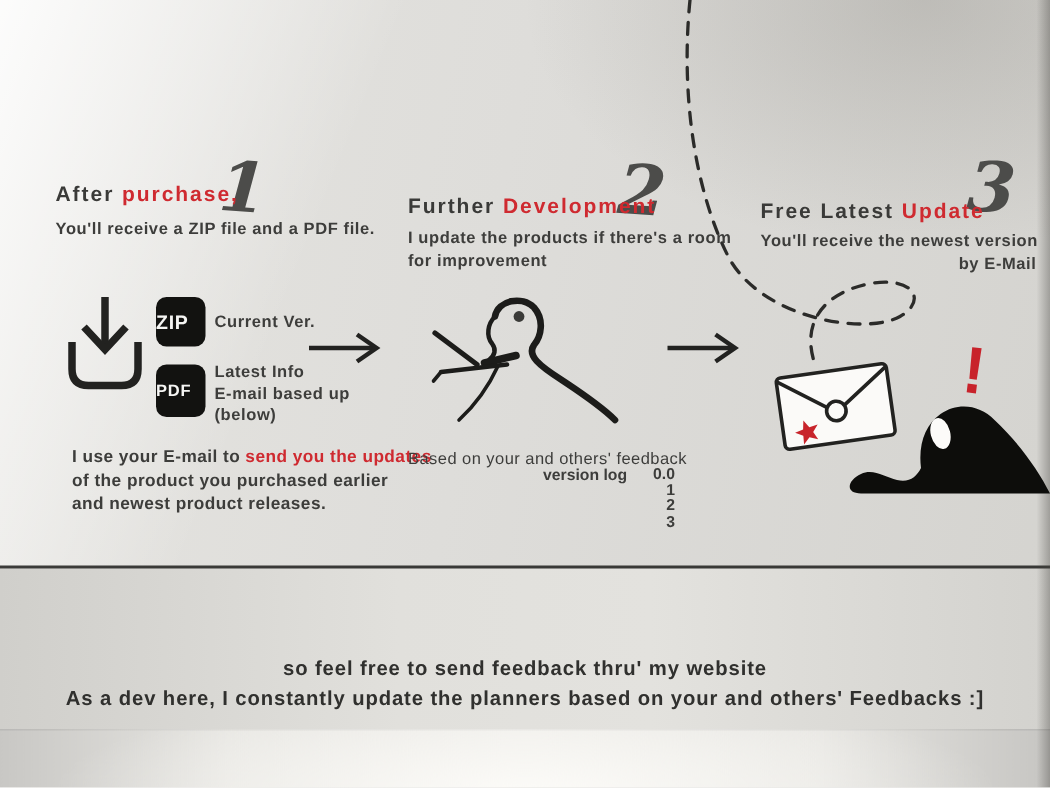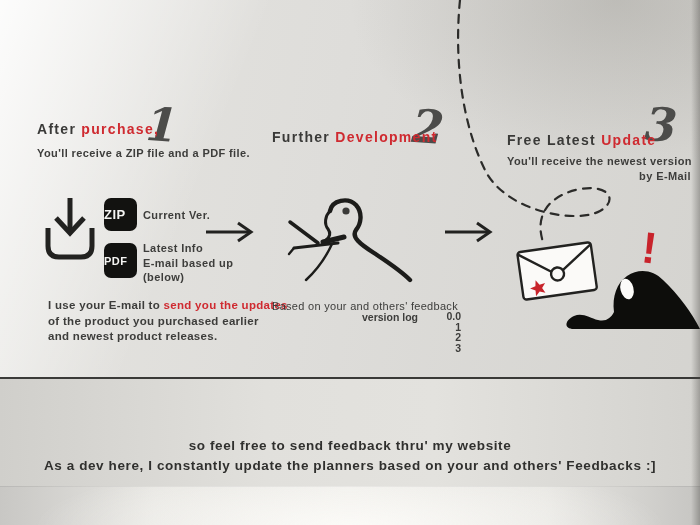--- a/index.html
+++ b/index.html
@@ -39,21 +39,21 @@
   .sub{ position:absolute; font-size:11px; font-weight:bold; letter-spacing:0.4px; color:#3d3d3b; line-height:14.5px; white-space:nowrap; }
   .badge{
     position:absolute; background:#121210; color:#f5f5f3; border-radius:7px;
     display:flex; align-items:center; 
     font-weight:bold; letter-spacing:0.5px;
   }
   .badge-zip{ left:104px; top:198px; width:33px; height:33px; font-size:13px; }
   .badge-pdf{ left:104px; top:243px; width:33px; height:35px; font-size:11px; }
   .note{ position:absolute; left:48px; top:298px; font-size:11.5px; font-weight:bold; letter-spacing:0.3px; color:#3d3d3b; line-height:15.5px; white-space:nowrap; }
   .caption{ position:absolute; left:272px; top:300px; font-size:11px; font-weight:normal; letter-spacing:0.3px; color:#3d3d3b; white-space:nowrap; }
-  .version-log{ position:absolute; left:362px; top:311px; display:flex; gap:21px; font-size:10.5px; font-weight:bold; color:#3d3d3b; }
+  .version-log{ position:absolute; left:362px; top:311px; display:flex; gap:10px; font-size:10.5px; font-weight:bold; color:#3d3d3b; }
   .vl-col{ display:inline-flex; flex-direction:column; align-items:flex-end; width:22px; line-height:10.5px; }
   .sub3{ position:absolute; left:507px; top:154px; width:196px; font-size:11px; font-weight:bold; letter-spacing:0.4px; color:#3d3d3b; line-height:15px; }
   .sub3 .l2{ display:block; text-align:right; padding-right:12px; }
   .exclaim{
     position:absolute; left:642px; top:226px; font-size:44px; font-weight:bold;
     color:#c8232b; transform:rotate(7deg); line-height:1;
   }
   .footer-line{ position:absolute; left:0; width:700px; text-align:center; font-weight:bold; color:#30302e; letter-spacing:0.6px; font-size:13.5px; white-space:nowrap; }
   .f1{ top:410px;margin-top:48px; }
   .f2{ top:438px; }
@@ -103,20 +103,24 @@
     <span>and newest product releases.</span>
   </div>
 
   <svg style="left:204px; top:220px; width:58px; height:24px;" viewBox="0 0 58 24">
     <line x1="2" y1="12" x2="45" y2="12" stroke="#222220" stroke-width="3"></line>
     <path d="M34,3 L47,12 L34,21" fill="none" stroke="#222220" stroke-width="3"></path>
   </svg>
 
   <div class="step-number" style="left:412px; top:104px;">2</div>
   <div class="step-title" style="left:272px; top:129px;"><span>Further </span><span class="accent">Development</span></div>
+  <div class="sub" style="left:272px; top:152px;">
+    <span>I update the products if there's a room</span><br>
+    <span>for improvement</span>
+  </div>
 
   <svg style="left:280px; top:196px; width:135px; height:92px;" viewBox="0 0 135 92">
     <path d="M50,15 C52,4 68,1 76,9 C83,17 81,28 76,34 C71,41 80,48 94,57 C106,65 120,74 130,84" fill="none" stroke="#1c1c1a" stroke-width="4.4" stroke-linecap="round"></path>
     <circle cx="66" cy="15" r="3.6" fill="#3a3a38"></circle>
     <path d="M50,15 C45,20 44,28 48,33 C51,37 50,41 46,44" fill="none" stroke="#1c1c1a" stroke-width="3" stroke-linecap="round"></path>
     <path d="M43,46 L64,41" stroke="#1c1c1a" stroke-width="5" stroke-linecap="round"></path>
     <path d="M52,48 C46,61 38,73 26,84" fill="none" stroke="#1c1c1a" stroke-width="2.4" stroke-linecap="round"></path>
     <path d="M10,26 L38,47" stroke="#1c1c1a" stroke-width="3.5" stroke-linecap="round"></path>
     <path d="M14,52 L58,47" stroke="#1c1c1a" stroke-width="3" stroke-linecap="round"></path>
     <path d="M14,52 L9,58" stroke="#1c1c1a" stroke-width="2.4" stroke-linecap="round"></path>

